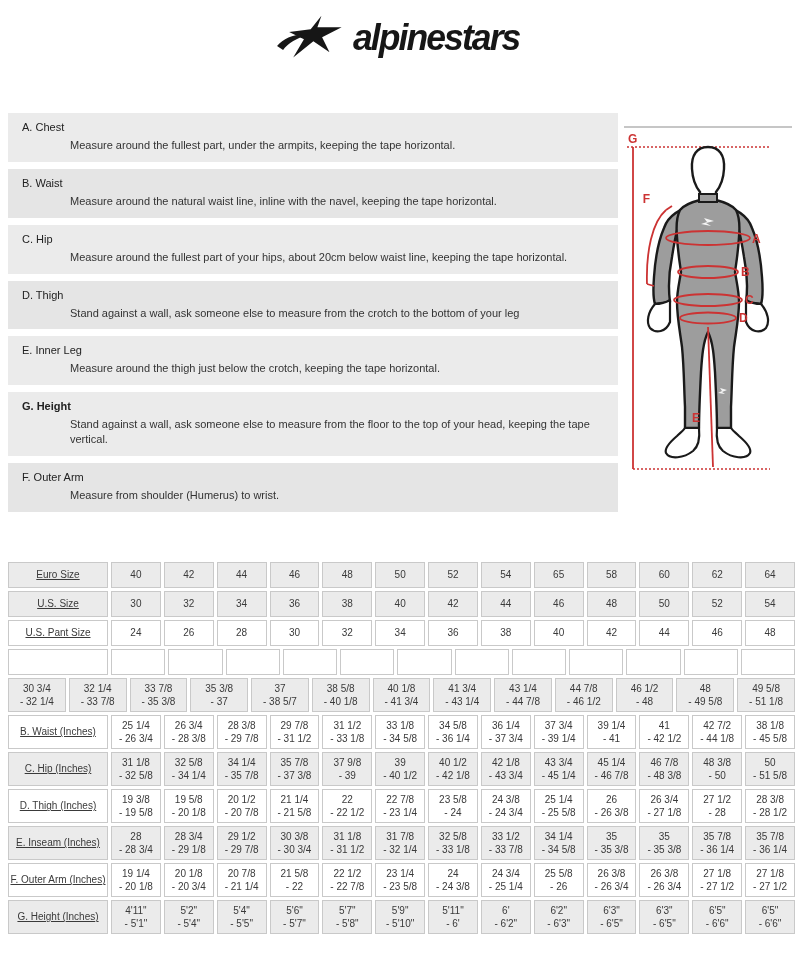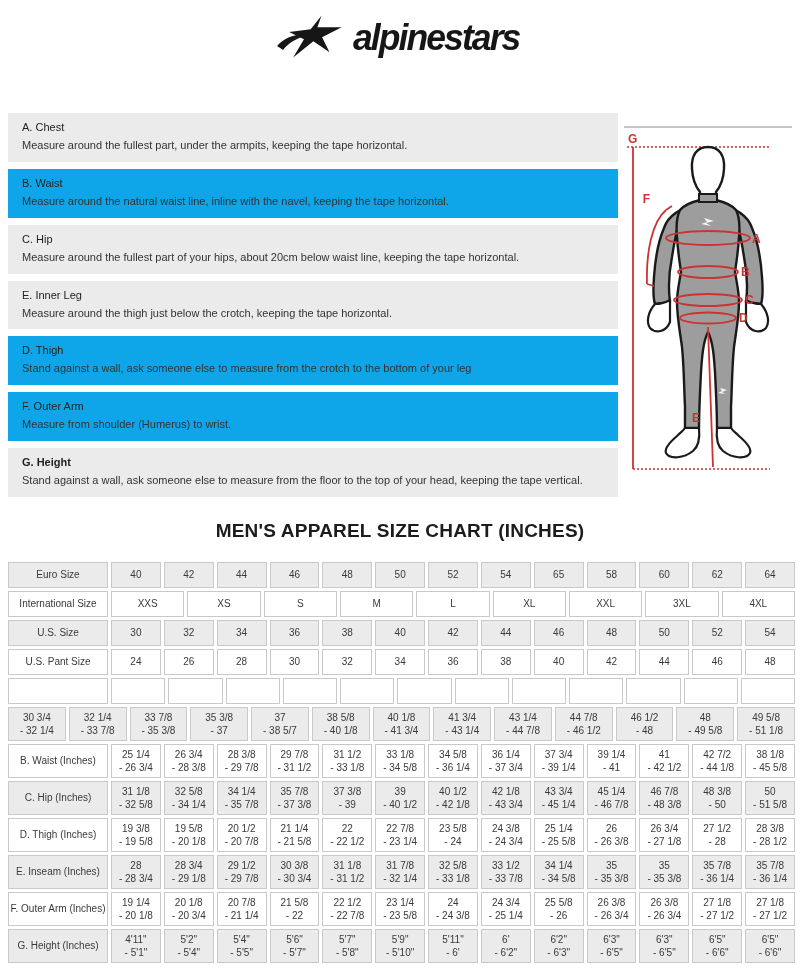--- a/index.html
+++ b/index.html
@@ -14,35 +14,35 @@
   .logo-text{font-size:37px;font-weight:bold;font-style:italic;letter-spacing:-2px;
     color:#161616;transform:scaleX(.96);transform-origin:left center;}
   
   .h1{position:absolute;left:8px;top:66px;font-size:14px;font-weight:bold;
     letter-spacing:.2px;color:#1c1c1c;margin-top:45px;}
   .h2{position:absolute;left:0;top:520px;width:800px;text-align:center;
     font-size:19px;font-weight:bold;letter-spacing:.2px;color:#1c1c1c;}
   
   .howto{position:absolute;left:8px;top:113px;width:610px;display:flex;
     flex-direction:column;gap:7px;}
-  .measure-block{padding:8px 14px 9px 14px;background:#0ea5e9;}
+  .measure-block{padding:8px 14px 9px 14px;background:#e5e5e5;}
   .measure-block.shaded{background:#ebebeb;}
   .measure-label{font-size:11px;color:#222;margin-bottom:5px;font-weight:normal;}
   .measure-label.bold{font-weight:bold;}
-  .measure-desc{font-size:11px;color:#333;line-height:1.35;}
+  .measure-desc{font-size:11px;color:#333;line-height:1.35;margin-left:48px;}
   
   .figure-wrap{position:absolute;left:620px;top:122px;width:176px;height:392px;}
   
   .size-chart{position:absolute;left:8px;top:562px;width:787px;
     display:flex;flex-direction:column;gap:3px;}
   .sc-row{display:flex;gap:3px;}
   .sc-cell,.sc-label{border:1px solid #c9c9c9;background:#fff;box-sizing:border-box;
     display:flex;flex-direction:column;align-items:center;justify-content:center;
     font-size:10px;color:#3a3a3a;line-height:1.35;text-align:center;}
-  .sc-label{flex:0 0 100px;}
+  .sc-label{flex:0 0 100px;text-decoration:underline;}
   .sc-cell{flex:1 1 0;min-width:0;}
   .sc-row.single .sc-cell,.sc-row.single .sc-label{height:26px;}
   .sc-row.double .sc-cell,.sc-row.double .sc-label{height:34px;}
   .sc-row .shaded{background:#ebebeb;}
   .sc-line{display:block;}
 </style>
 </head>
 <body>
 
 <div class="page">
@@ -63,35 +63,35 @@
         <div class="measure-desc">Measure around the fullest part, under the armpits, keeping the tape horizontal.</div>
       </div>
       <div class="measure-block">
         <div class="measure-label">B. Waist</div>
         <div class="measure-desc">Measure around the natural waist line, inline with the navel, keeping the tape horizontal.</div>
       </div>
       <div class="measure-block shaded">
         <div class="measure-label">C. Hip</div>
         <div class="measure-desc">Measure around the fullest part of your hips, about 20cm below waist line, keeping the tape horizontal.</div>
       </div>
+      <div class="measure-block">
+        <div class="measure-label">D. Thigh</div>
+        <div class="measure-desc">Stand against a wall, ask someone else to measure from the crotch to the bottom of your leg</div>
+      </div>
       <div class="measure-block shaded">
         <div class="measure-label">E. Inner Leg</div>
         <div class="measure-desc">Measure around the thigh just below the crotch, keeping the tape horizontal.</div>
       </div>
-      <div class="measure-block">
-        <div class="measure-label">D. Thigh</div>
-        <div class="measure-desc">Stand against a wall, ask someone else to measure from the crotch to the bottom of your leg</div>
+      <div class="measure-block shaded">
+        <div class="measure-label bold">G. Height</div>
+        <div class="measure-desc">Stand against a wall, ask someone else to measure from the floor to the top of your head, keeping the tape vertical.</div>
       </div>
       <div class="measure-block">
         <div class="measure-label">F. Outer Arm</div>
         <div class="measure-desc">Measure from shoulder (Humerus) to wrist.</div>
-      </div>
-      <div class="measure-block shaded">
-        <div class="measure-label bold">G. Height</div>
-        <div class="measure-desc">Stand against a wall, ask someone else to measure from the floor to the top of your head, keeping the tape vertical.</div>
       </div>
     </div>
 
   <div class="figure-wrap">
     <svg viewBox="0 0 176 392" width="176" height="392">
 
       <line x1="4" y1="5" x2="172" y2="5" stroke="#b3b3b3" stroke-width="1.5"></line>
 
       <line x1="7" y1="25" x2="150" y2="25" stroke="#cc3333" stroke-width="1.4" stroke-dasharray="2,2"></line>
       <line x1="13" y1="25" x2="13" y2="347" stroke="#cc3333" stroke-width="1.8"></line>
@@ -135,52 +135,39 @@
         <text x="30" y="81" text-anchor="end">F</text>
         <text x="132" y="121">A</text>
         <text x="121" y="154">B</text>
         <text x="125" y="182">C</text>
         <text x="119" y="200">D</text>
         <text x="80" y="300" text-anchor="end">E</text>
       </g>
     </svg>
   </div>
 
-  <div class="h2">MEN'S APPAREL SIZE CHART (INCHES)</div>
 
   <div class="size-chart" id="size-chart">
       <div class="sc-row single">
         <div class="sc-label shaded">Euro Size</div>
         <div class="sc-cell shaded">40</div>
         <div class="sc-cell shaded">42</div>
         <div class="sc-cell shaded">44</div>
         <div class="sc-cell shaded">46</div>
         <div class="sc-cell shaded">48</div>
         <div class="sc-cell shaded">50</div>
         <div class="sc-cell shaded">52</div>
         <div class="sc-cell shaded">54</div>
         <div class="sc-cell shaded">65</div>
         <div class="sc-cell shaded">58</div>
         <div class="sc-cell shaded">60</div>
         <div class="sc-cell shaded">62</div>
         <div class="sc-cell shaded">64</div>
       </div>
       <div class="sc-row single">
-        <div class="sc-label">International Size</div>
-        <div class="sc-cell">XXS</div>
-        <div class="sc-cell">XS</div>
-        <div class="sc-cell">S</div>
-        <div class="sc-cell">M</div>
-        <div class="sc-cell">L</div>
-        <div class="sc-cell">XL</div>
-        <div class="sc-cell">XXL</div>
-        <div class="sc-cell">3XL</div>
-        <div class="sc-cell">4XL</div>
-      </div>
-      <div class="sc-row single">
         <div class="sc-label shaded">U.S. Size</div>
         <div class="sc-cell shaded">30</div>
         <div class="sc-cell shaded">32</div>
         <div class="sc-cell shaded">34</div>
         <div class="sc-cell shaded">36</div>
         <div class="sc-cell shaded">38</div>
         <div class="sc-cell shaded">40</div>
         <div class="sc-cell shaded">42</div>
         <div class="sc-cell shaded">44</div>
         <div class="sc-cell shaded">46</div>
@@ -341,21 +328,21 @@
         </div>
         <div class="sc-cell shaded">
           <span class="sc-line">34 1/4</span>
           <span class="sc-line">- 35 7/8</span>
         </div>
         <div class="sc-cell shaded">
           <span class="sc-line">35 7/8</span>
           <span class="sc-line">- 37 3/8</span>
         </div>
         <div class="sc-cell shaded">
-          <span class="sc-line">37 3/8</span>
+          <span class="sc-line">37 9/8</span>
           <span class="sc-line">- 39</span>
         </div>
         <div class="sc-cell shaded">
           <span class="sc-line">39</span>
           <span class="sc-line">- 40 1/2</span>
         </div>
         <div class="sc-cell shaded">
           <span class="sc-line">40 1/2</span>
           <span class="sc-line">- 42 1/8</span>
         </div>

